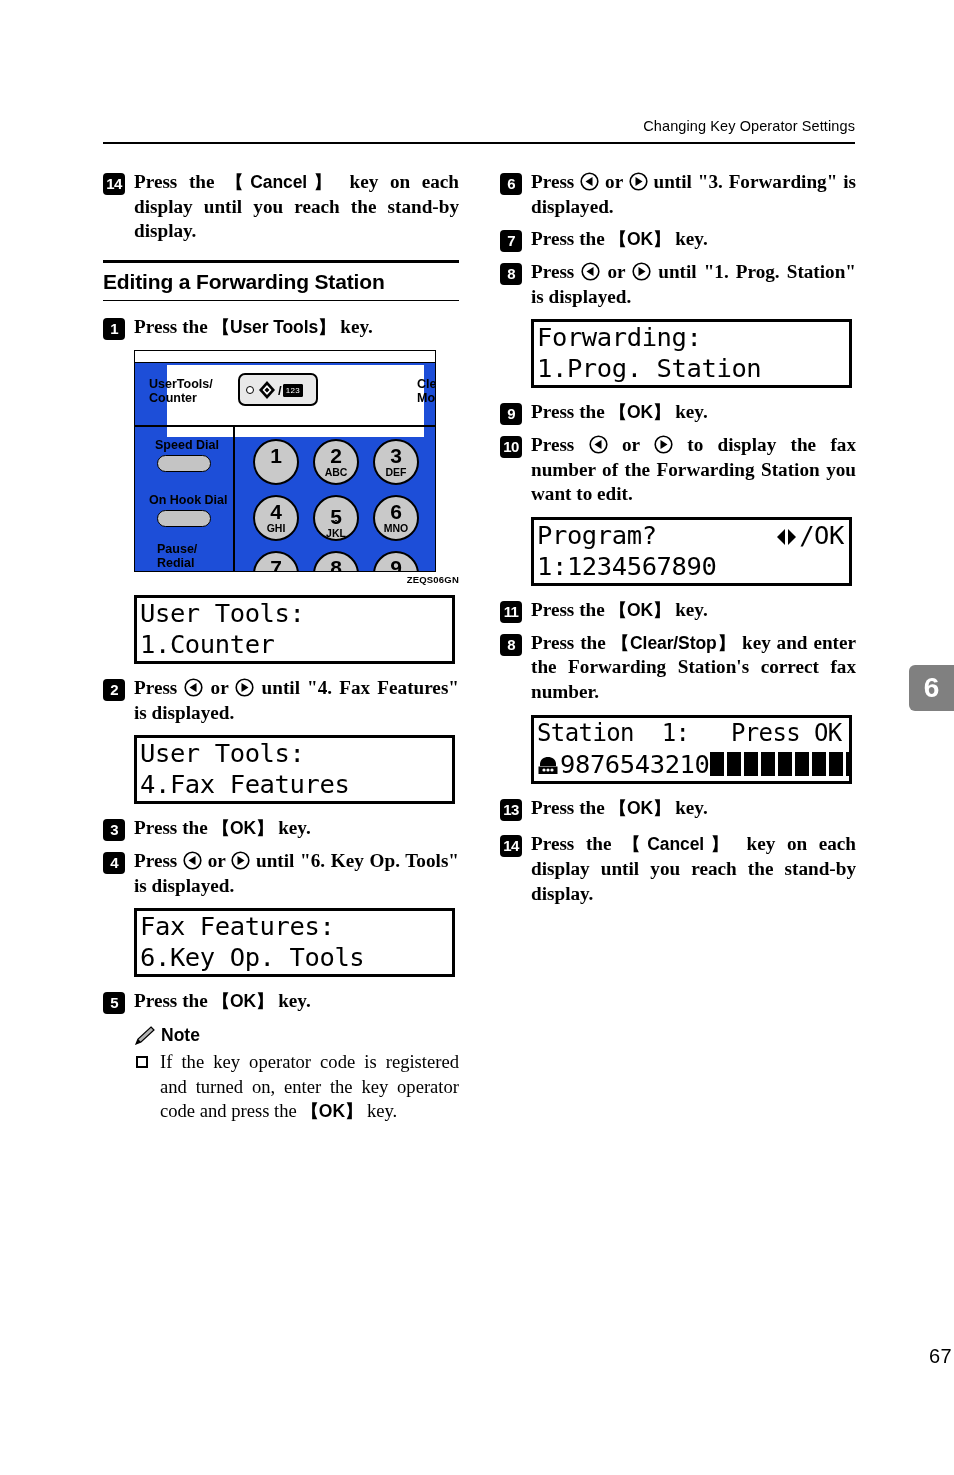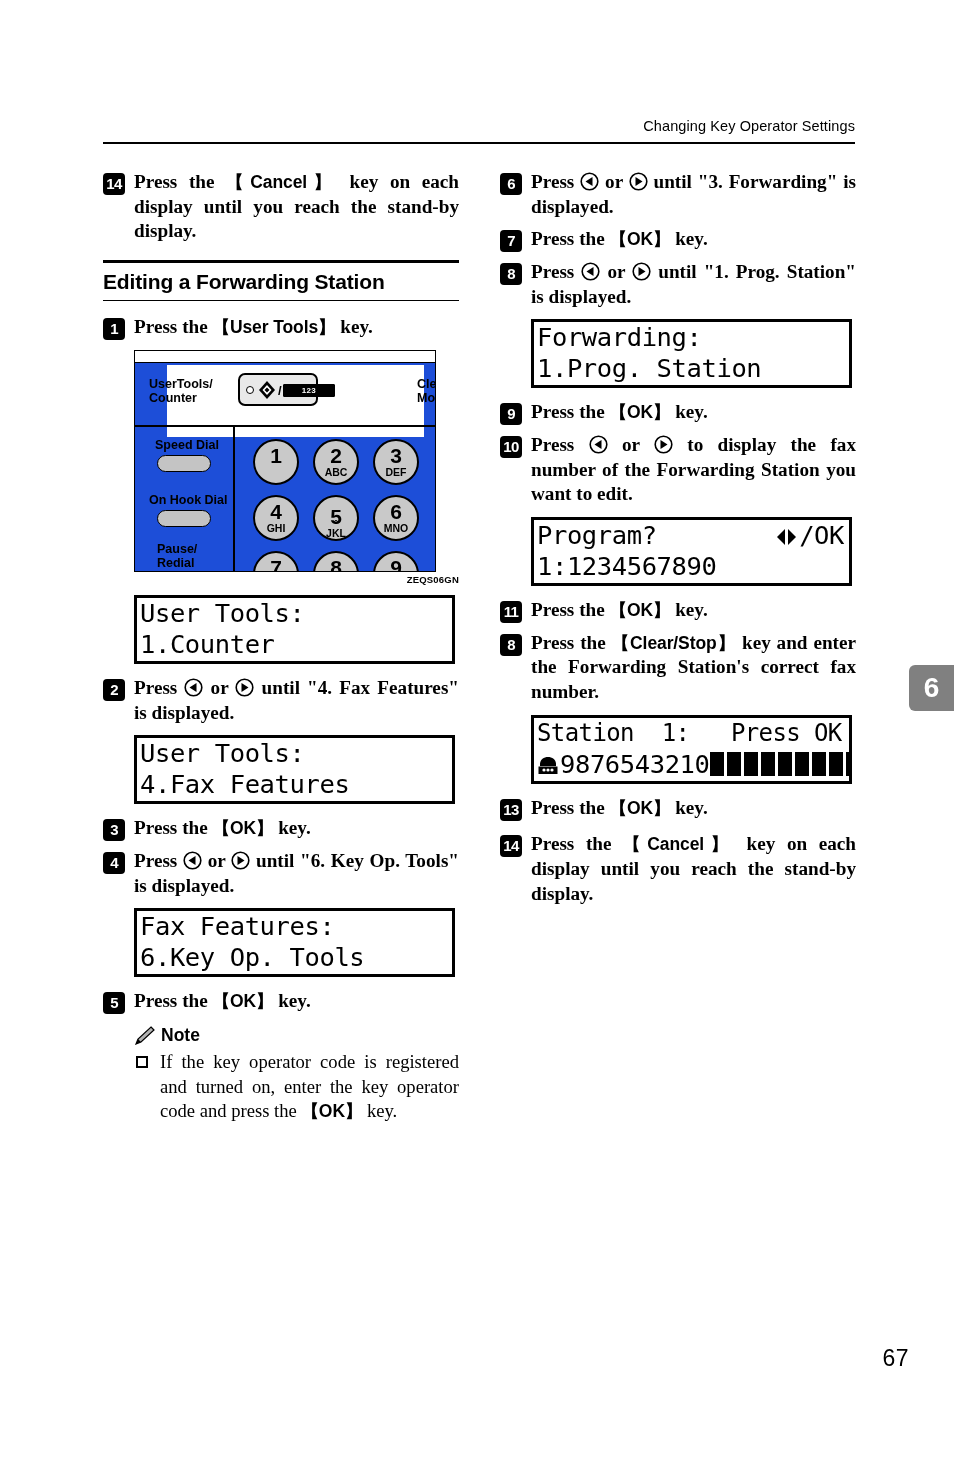--- a/index.html
+++ b/index.html
@@ -288,23 +288,23 @@
     align-items: center;
     gap: 1px;
   }
   .cp-123 {
     display: inline-block;
     border: 1.5px solid #000;
     background: #000;
     color: #fff;
     font-family: "Liberation Sans", sans-serif;
     font-size: 8px;
-    font-weight: 700;
+    font-weight: 400;
     letter-spacing: 0.4px;
-    padding: 1px 18px;
+    padding: 1px 2px;
     line-height: 9px;
     border-radius: 1px;
   }
   .cp-pill {
     position: absolute;
     width: 54px;
     height: 17px;
     background: #c4c4c4;
     border: 1.8px solid #000;
     border-radius: 9px;
@@ -421,23 +421,24 @@
   }
 
   
   #page-folio {
     position: absolute;
     left: 0;
     top: 1345px;
     width: 909px;
     text-align: right;
     font-family: "Liberation Sans", sans-serif;
-    font-size: 23px;
+    font-size: 20px;
     font-weight: 400;
     letter-spacing: 0.4px;
+    padding-left: 43px;
   }
 </style>
 </head>
 <body>
 
 <div class="page">
 
   <div id="running-header">
     <div class="hdr-text">Changing Key Operator Settings</div>
     <div class="hdr-rule"></div>

